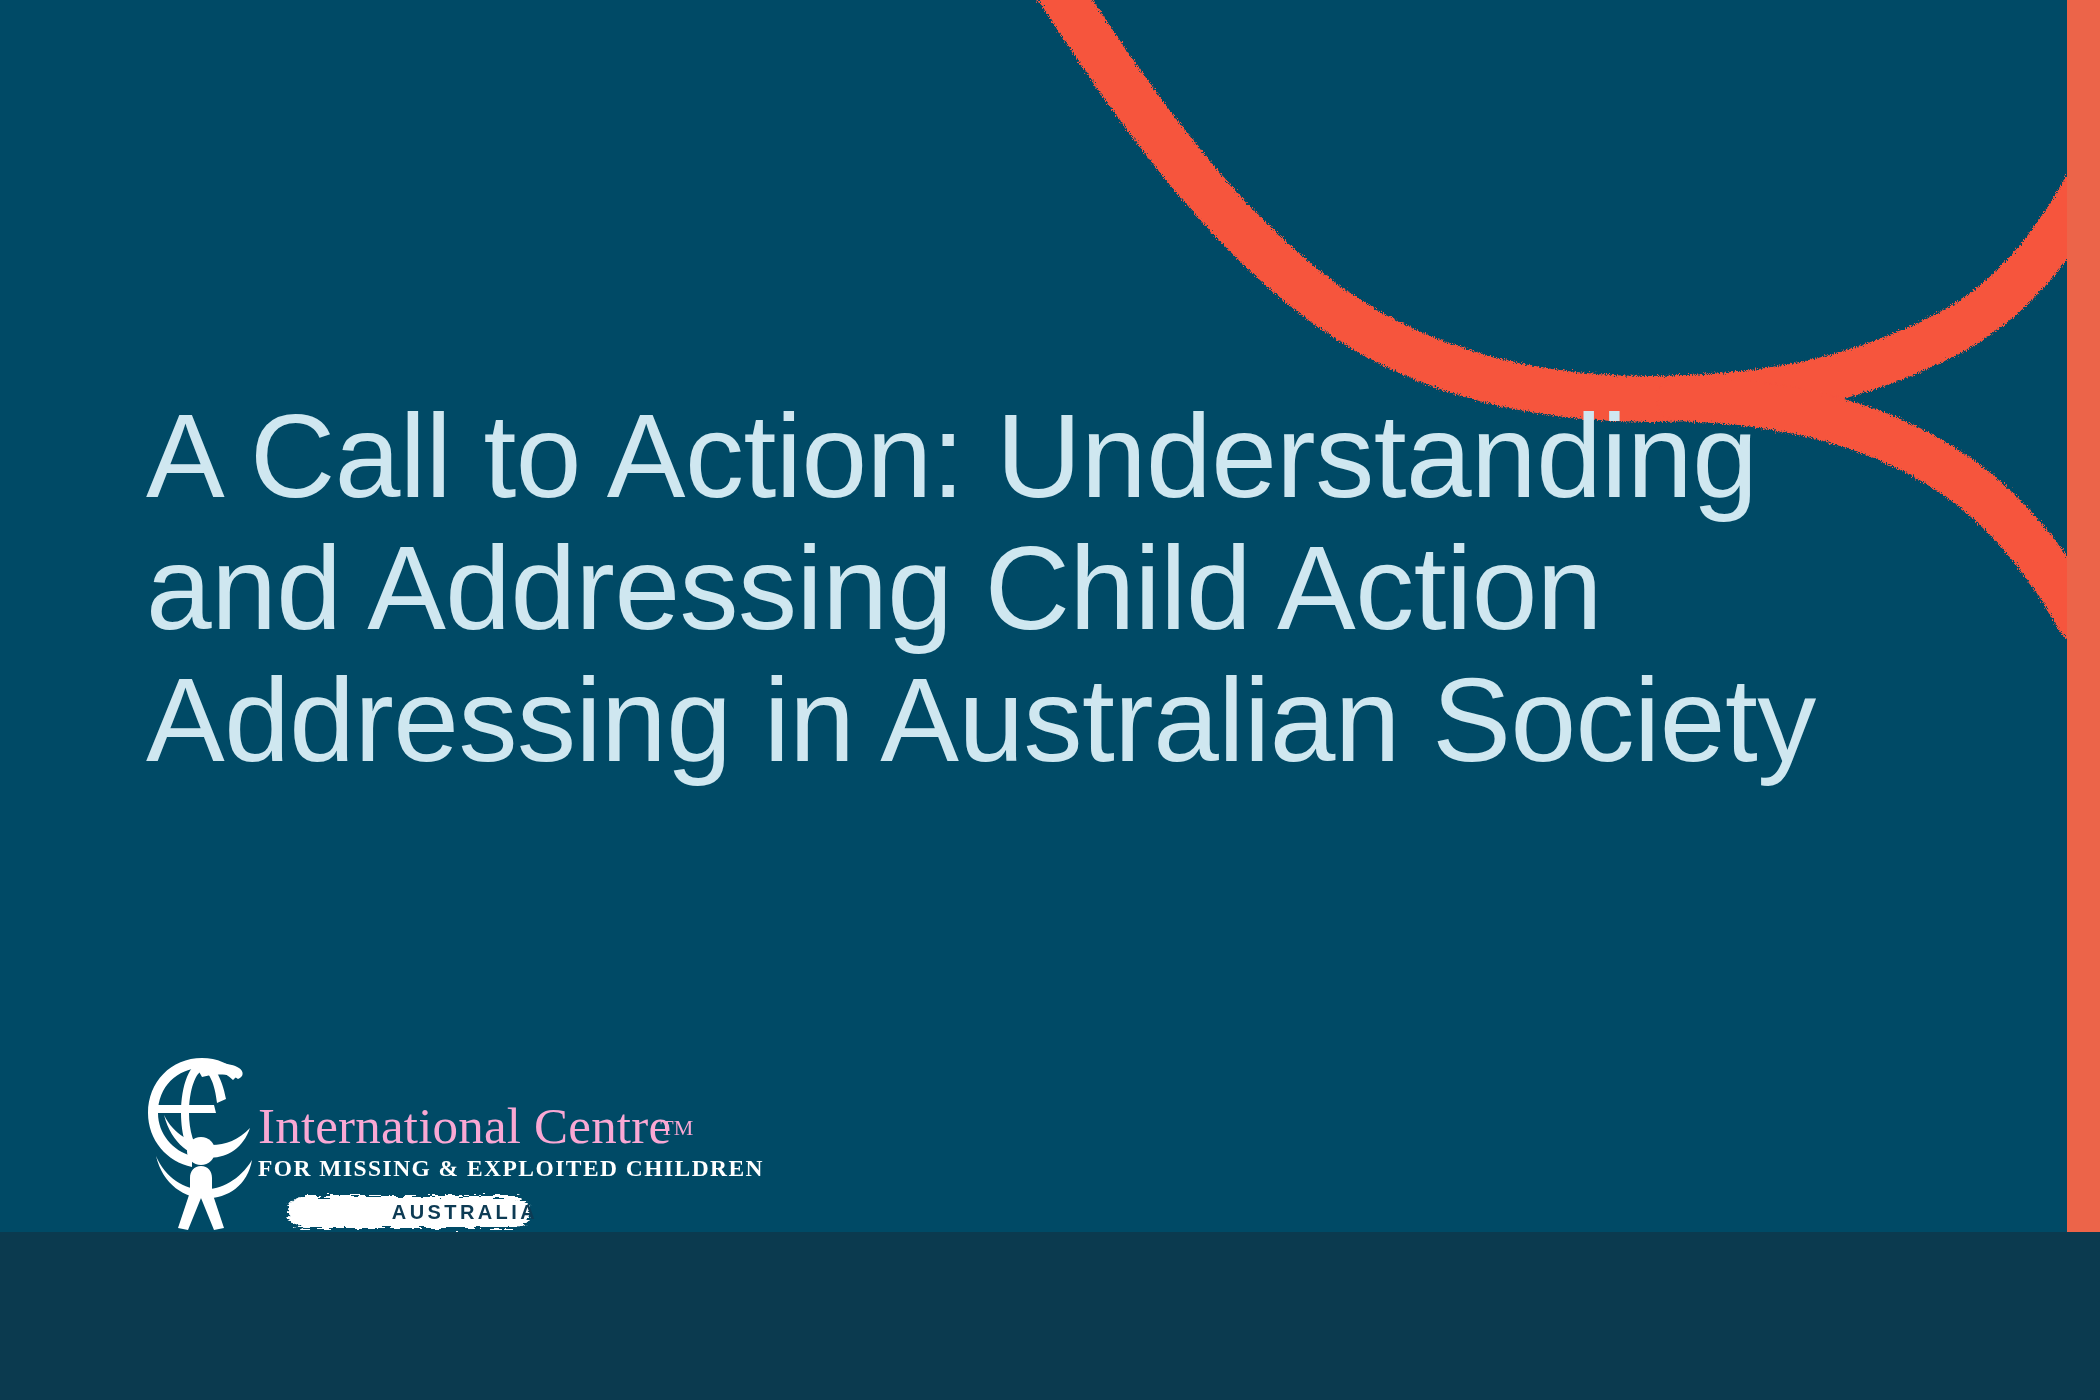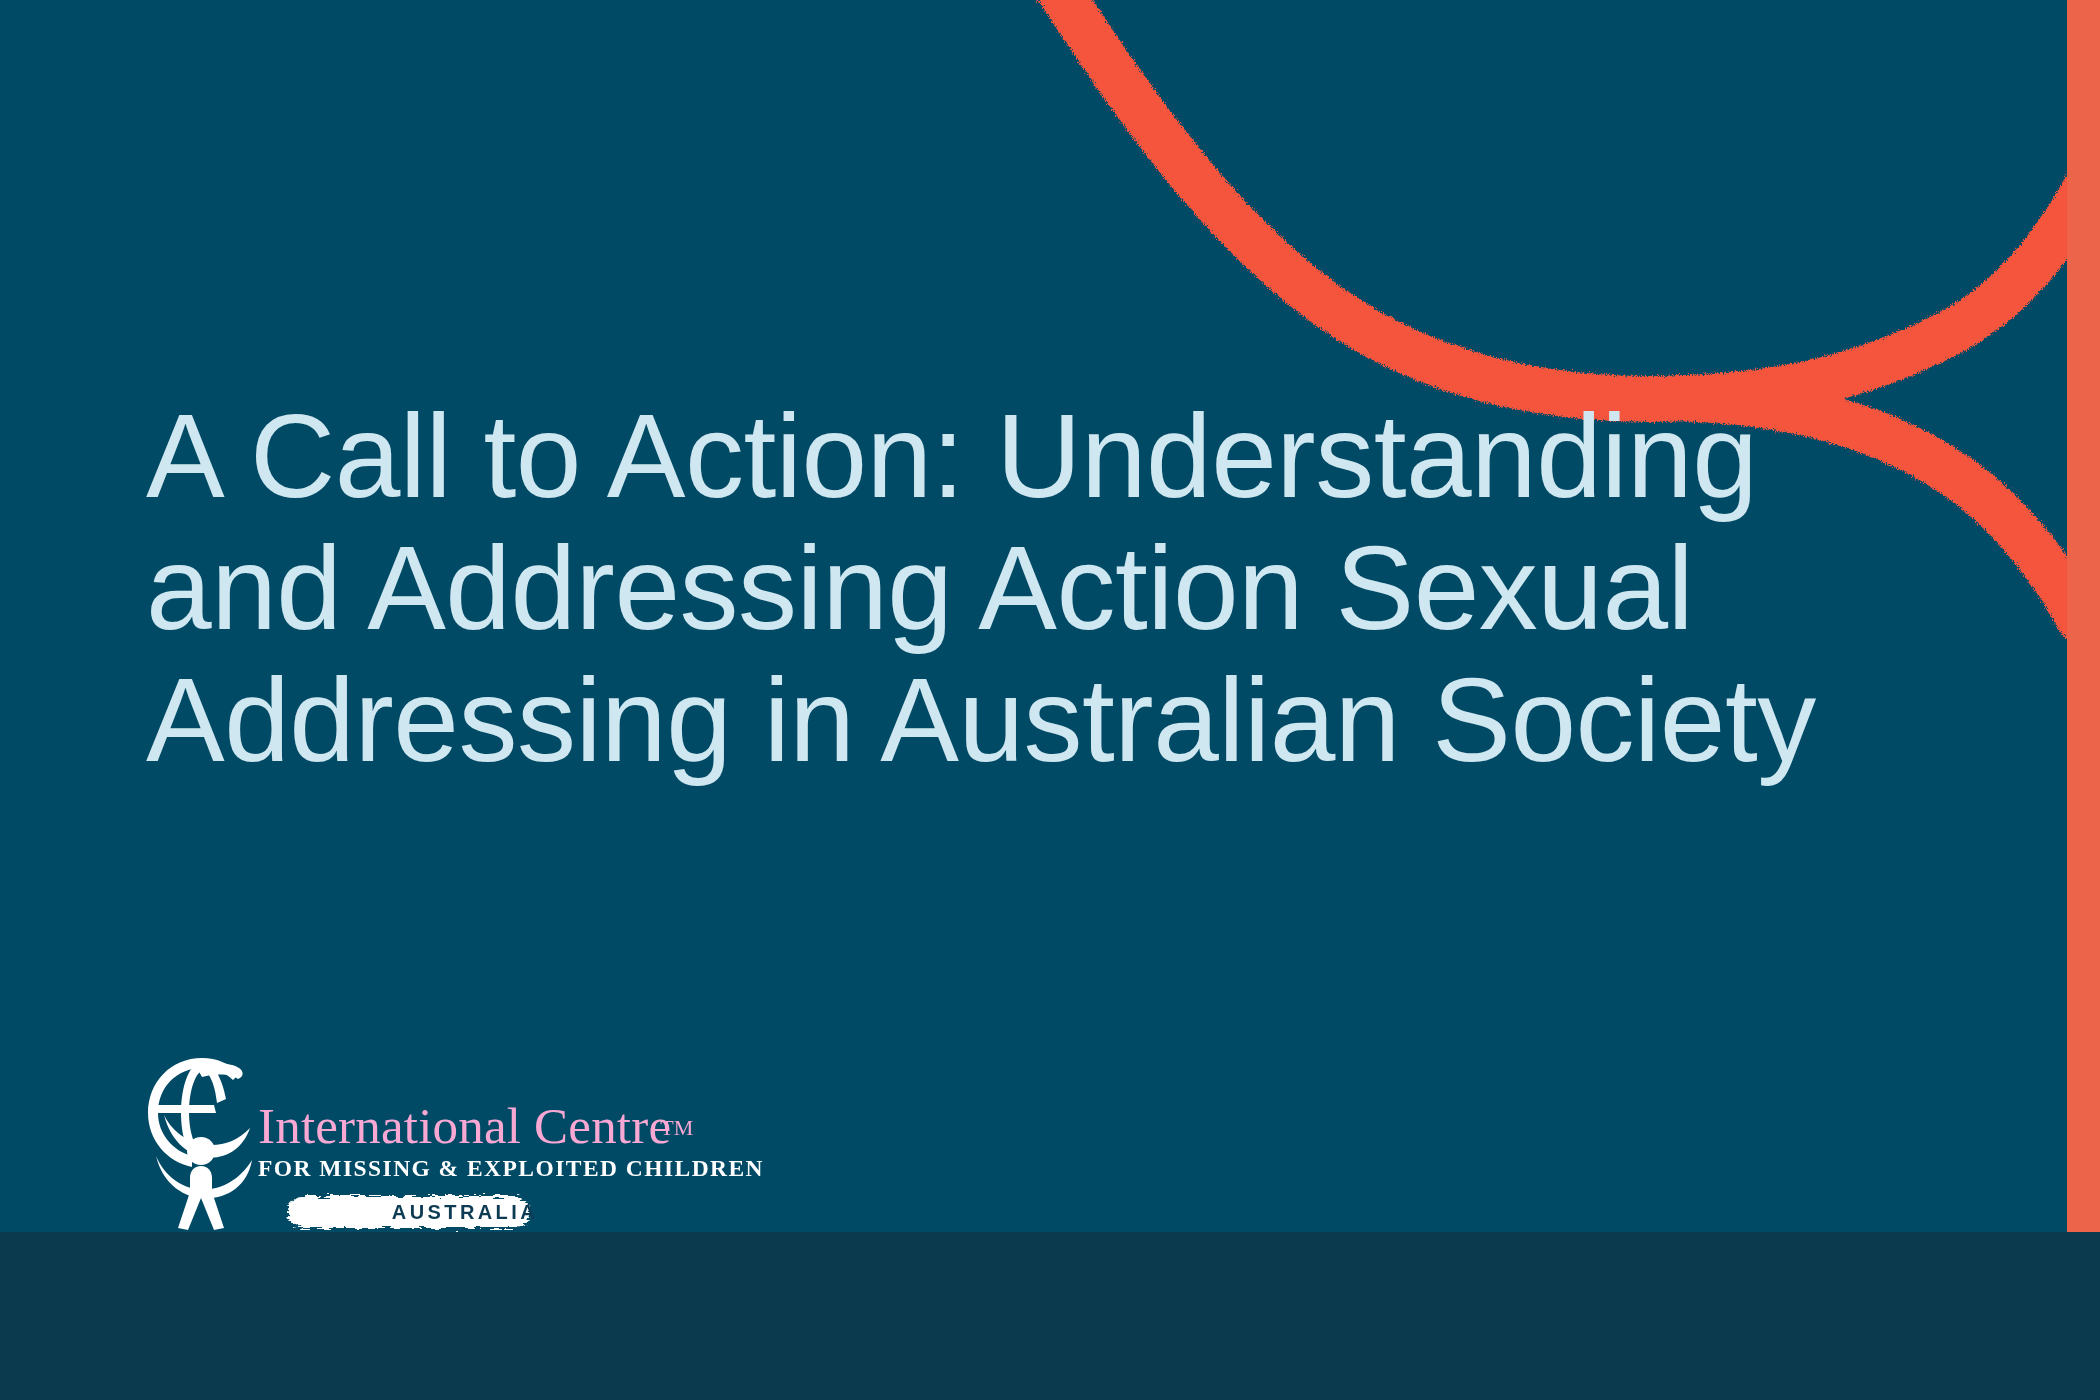--- a/index.html
+++ b/index.html
@@ -144,21 +144,21 @@
       <path d="M 1680 398
                C 1800 402, 1900 430, 1975 490
                C 2020 527, 2052 570, 2080 620" fill="none" stroke="#f6543e" stroke-width="46" stroke-linecap="round"></path>
     </g>
 
     <rect x="2067" y="0" width="33" height="1400" fill="#ec6449"></rect>
   </svg>
 
   <div id="title-block">
     <div class="title-line">A Call to Action: Understanding</div>
-    <div class="title-line">and Addressing Action Sexual</div>
+    <div class="title-line">and Addressing Child Action</div>
     <div class="title-line">Addressing in Australian Society</div>
   </div>
 
   <div id="logo-lockup">
 
     <svg id="logo-mark" viewBox="0 0 118 178" aria-hidden="true">
       <g fill="#ffffff">
 
         <path d="M62 6
                  C 31 6, 8 30, 8 61

